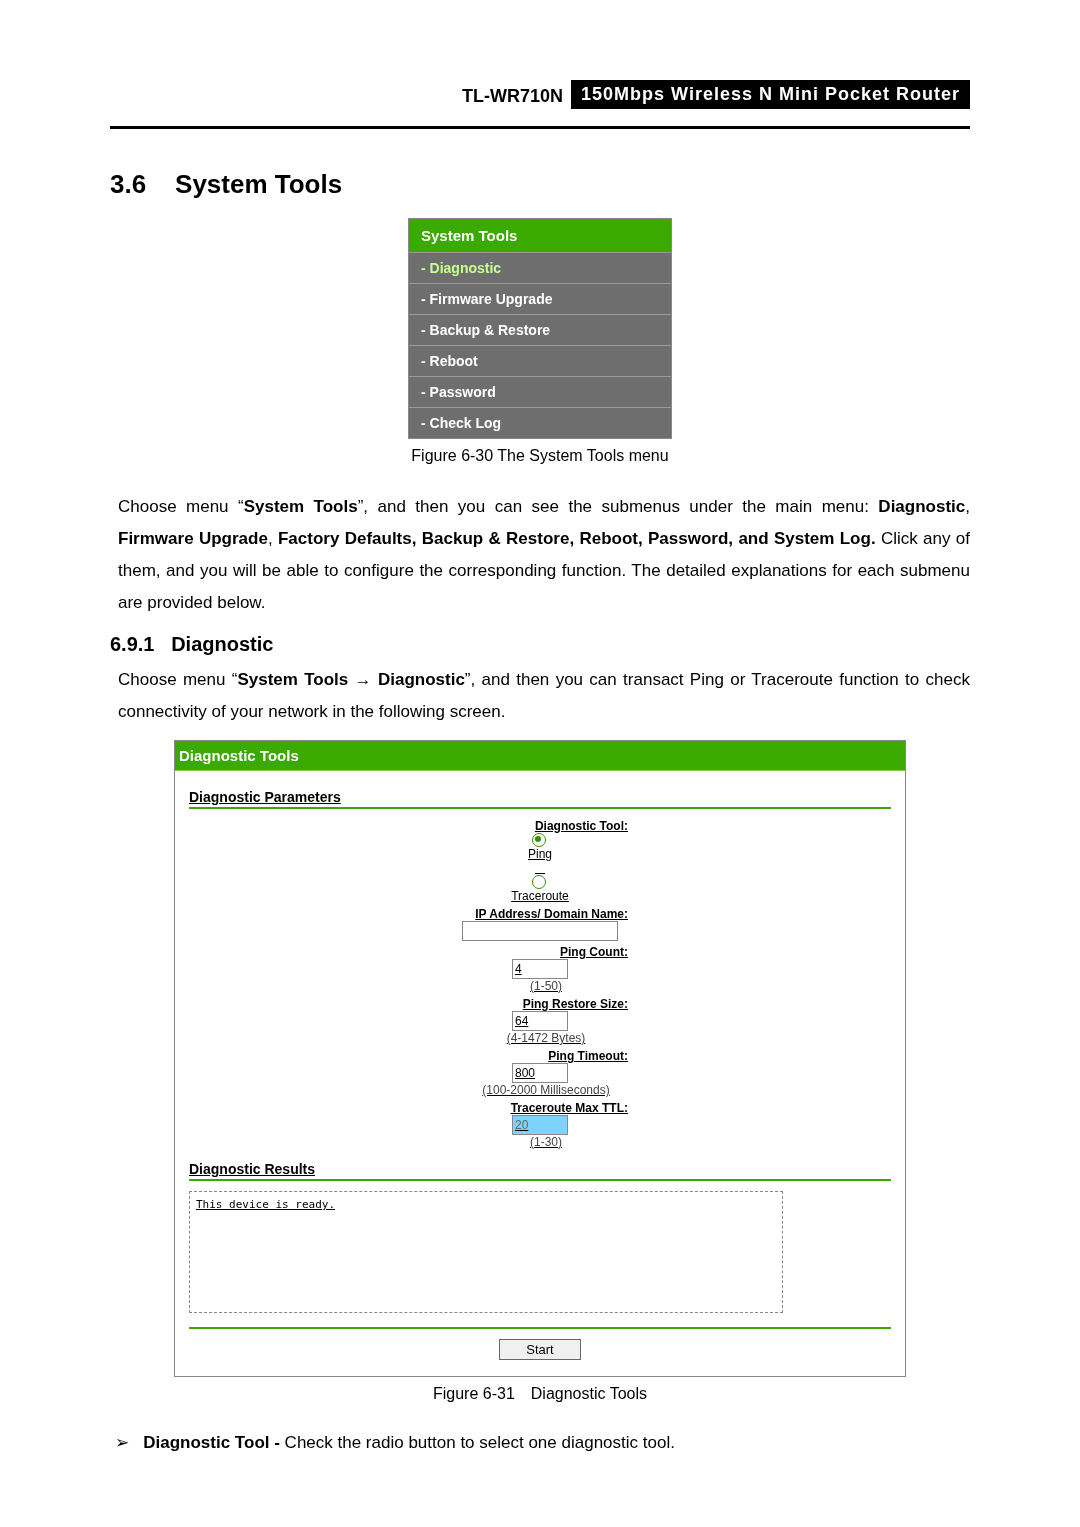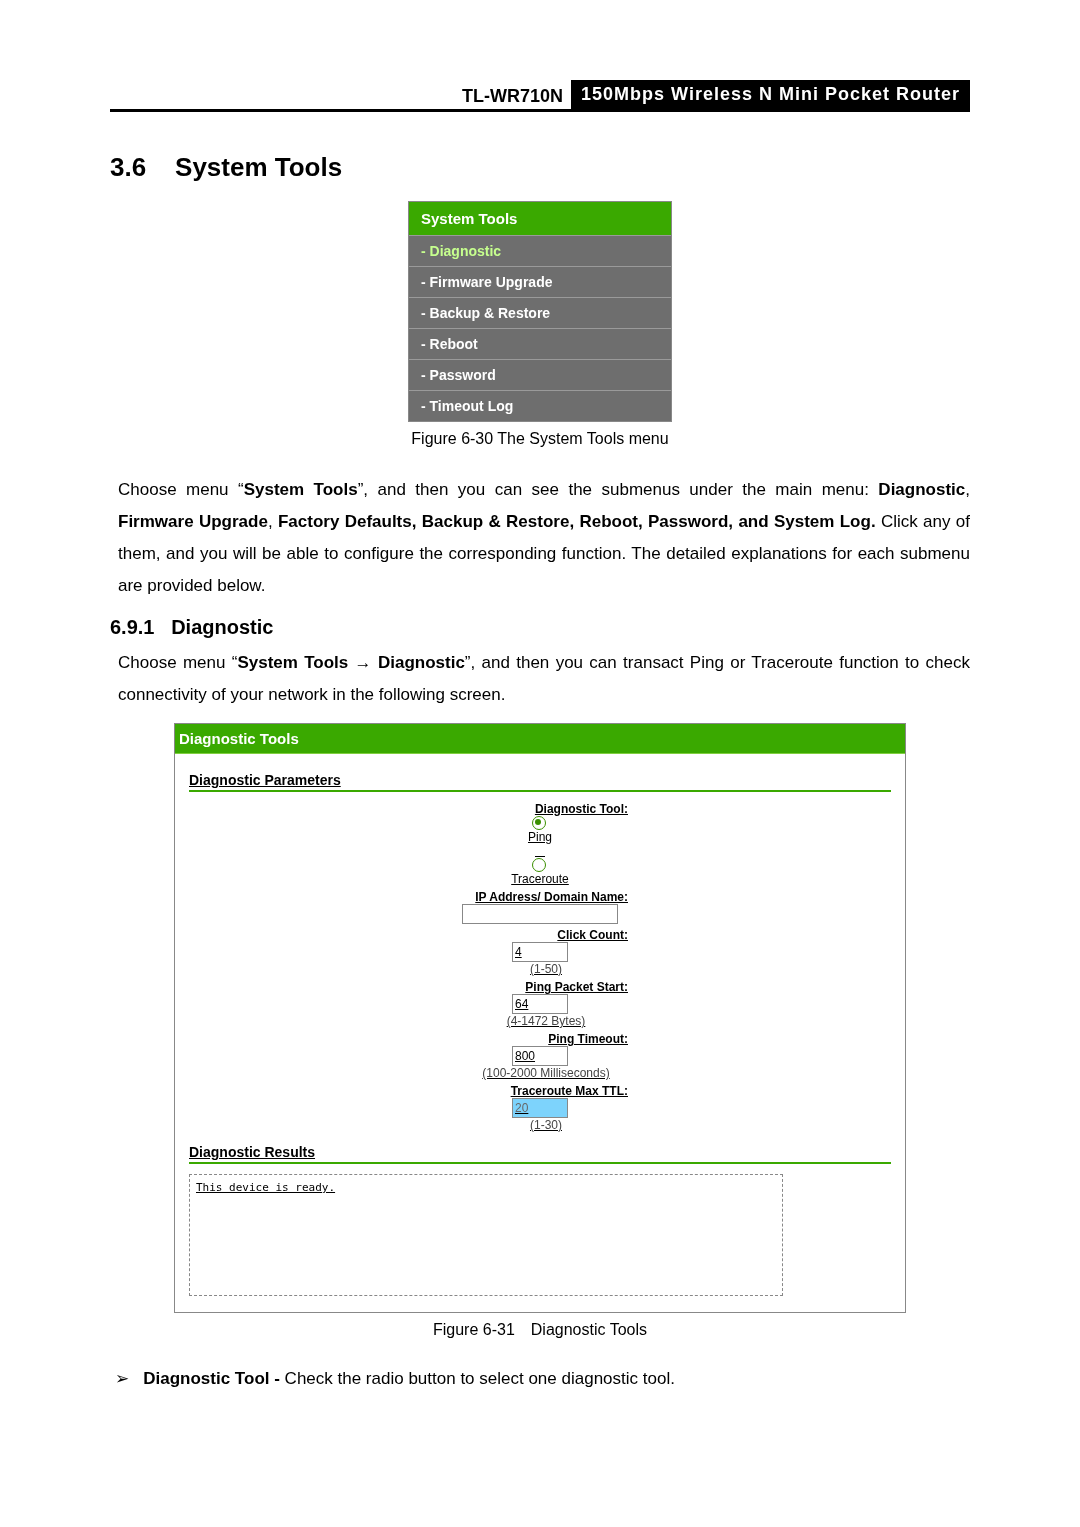--- a/index.html
+++ b/index.html
@@ -13,21 +13,21 @@
     margin: 0 auto;
     padding: 80px 110px 40px 110px;
     box-sizing: border-box;
   }
   .hdr-line {
     border-bottom: 3px solid #000;
     margin-bottom: 40px;
     display: flex;
     justify-content: flex-end;
     align-items: flex-end;
-    padding-bottom: 0;
+    padding-bottom: 17px;
     font-weight: bold;
     font-size: 18px;
   }
   .hdr-model {
     background: #fff;
     color: #000;
     padding: 2px 8px 2px 0;
   }
   .hdr-desc {
     background: #000;
@@ -169,21 +169,21 @@
     <span>System Tools</span>
   </h2>
 
   <div class="menu-fig">
     <div class="menu-header">System Tools</div>
     <div class="menu-item active">- Diagnostic</div>
     <div class="menu-item">- Firmware Upgrade</div>
     <div class="menu-item">- Backup &amp; Restore</div>
     <div class="menu-item">- Reboot</div>
     <div class="menu-item">- Password</div>
-    <div class="menu-item">- Timeout Log</div>
+    <div class="menu-item">- Check Log</div>
   </div>
   <div class="fig-caption">Figure 6-30 The System Tools menu</div>
 
   <p class="body">
     <span>Choose menu “</span><b>System Tools</b><span>”, and then you can see the submenus under the main menu: </span><b>Diagnostic</b><span>, </span><b>Firmware Upgrade</b><span>, </span><b>Factory Defaults, Backup &amp; Restore, Reboot, Password, and System Log.</b><span> Click any of them, and you will be able to configure the corresponding function. The detailed explanations for each submenu are provided below.</span>
   </p>
 
   <h3 class="subsection">
     <span>6.9.1</span>
     &nbsp;
@@ -207,46 +207,49 @@
         <span class="radio"></span>
         <span>Traceroute</span>
       </div>
 
       <div class="form-row">
         <div class="form-label">IP Address/ Domain Name:</div>
         <input class="diag-input wide" value="" style="">
       </div>
 
       <div class="form-row">
-        <div class="form-label">Click Count:</div>
+        <div class="form-label">Ping Count:</div>
         <input class="diag-input" value="4" style="">
         <span class="hint">(1-50)</span>
       </div>
 
       <div class="form-row">
-        <div class="form-label">Ping Packet Start:</div>
+        <div class="form-label">Ping Restore Size:</div>
         <input class="diag-input" value="64" style="">
         <span class="hint">(4-1472 Bytes)</span>
       </div>
 
       <div class="form-row">
         <div class="form-label">Ping Timeout:</div>
         <input class="diag-input" value="800" style="">
         <span class="hint">(100-2000 Milliseconds)</span>
       </div>
 
       <div class="form-row">
         <div class="form-label">Traceroute Max TTL:</div>
         <input class="diag-input disabled" disabled="" value="20" style="">
         <span class="hint">(1-30)</span>
       </div>
 
       <div class="diag-sec-head" style="margin-top:12px">Diagnostic Results</div>
       <div class="results-box">This device is ready.</div>
 
+      <div class="start-row">
+        <span class="start-btn">Start</span>
+      </div>
     </div>
   </div>
 
   <div class="fig-caption">Figure 6-31 Diagnostic Tools</div>
 
   <div class="bullet-line">
     <span>➢</span>
     <span>
       <b>Diagnostic Tool - </b><span>Check the radio button to select one diagnostic tool.</span>
     </span>

